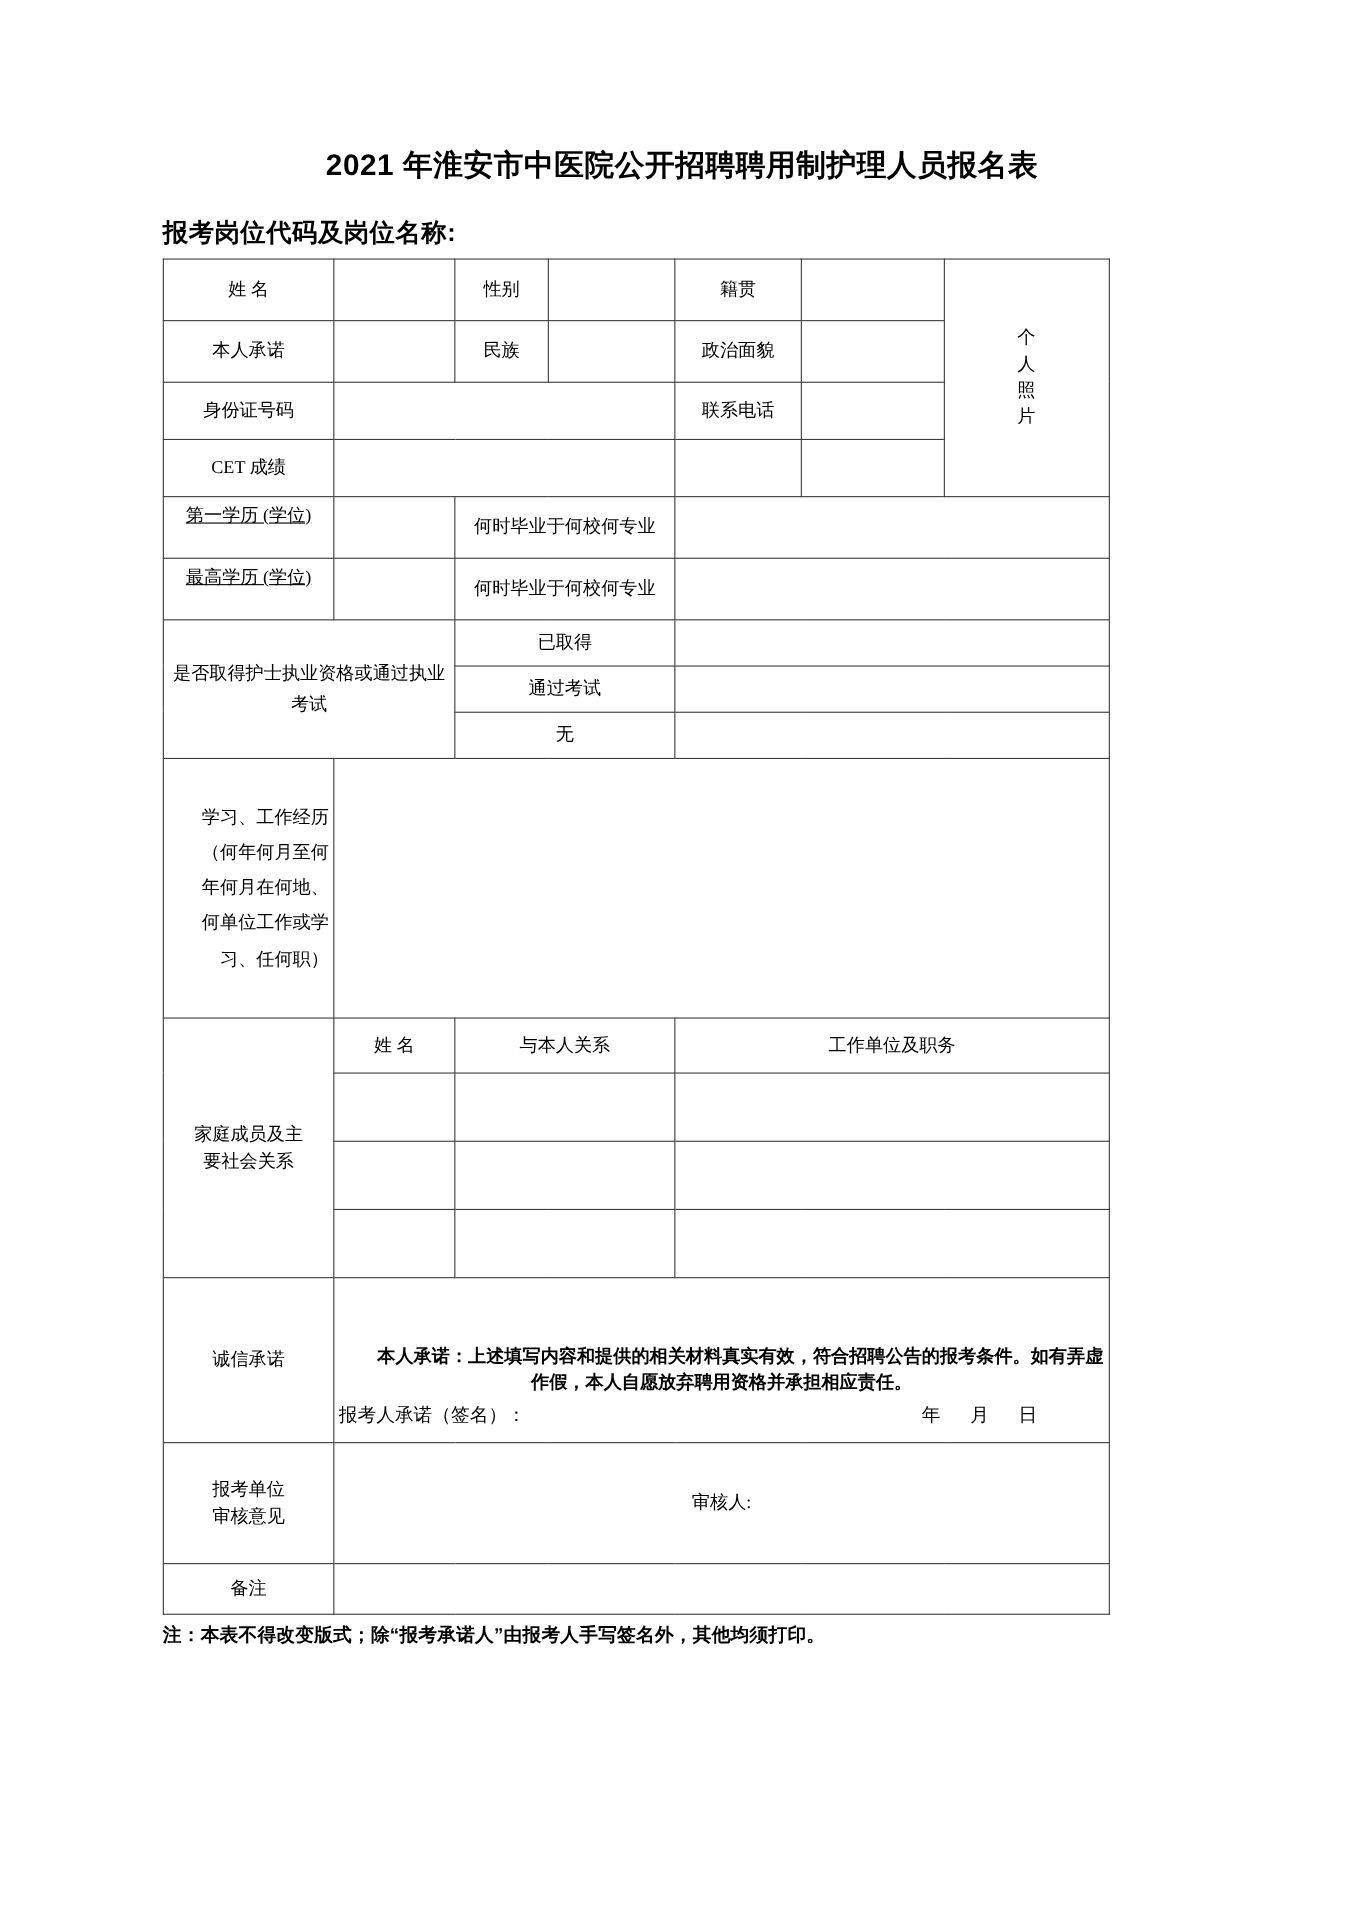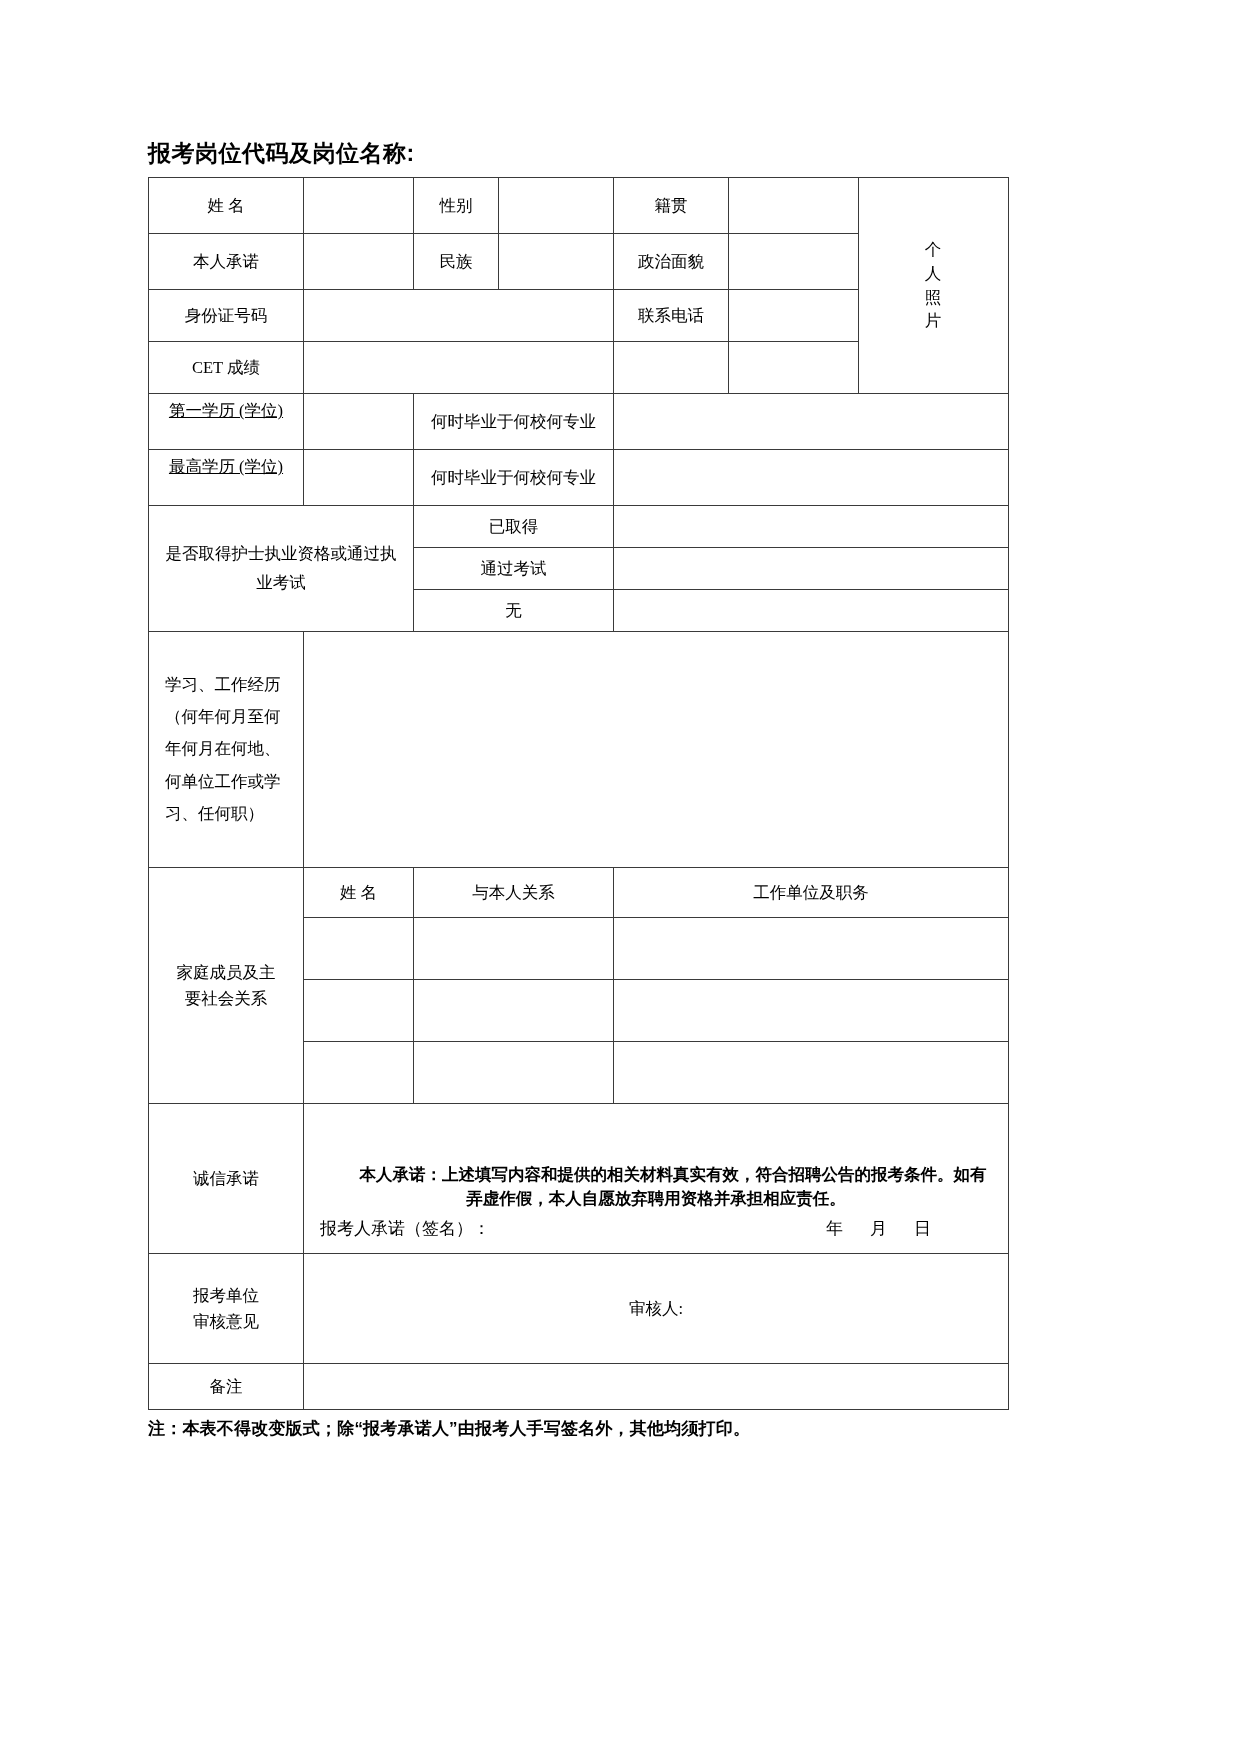--- a/index.html
+++ b/index.html
@@ -37,21 +37,21 @@
     letter-spacing: 0.5px;
     font-family: "Liberation Sans", "DejaVu Sans", sans-serif;
   }
   table.form {
     width: 860px;
     border-collapse: collapse;
     table-layout: fixed;
   }
   table.form td {
     border: 1.2px solid #3a3a3a;
-    padding: 2px 16px;
+    padding: 2px 4px;
     font-size: 16.5px;
     text-align: center;
     vertical-align: middle;
     line-height: 1.45;
     font-family: "Liberation Serif", "DejaVu Serif", serif;
     word-break: break-all;
   }
   .lbl { white-space: nowrap; }
   .clipcell {
     height: 56px;
@@ -70,21 +70,21 @@
   }
   .photo-cell {
     font-size: 17px;
     line-height: 1.75;
     letter-spacing: 1px;
   }
   .photo-cell span { display: block; }
   .vlabel-block {
     line-height: 1.95;
     font-size: 16.5px;
-    text-align: left;
+    text-align: right;
   }
   .vlabel-block span { display: block; white-space: nowrap; }
   .pledge-cell {
     text-align: left;
     padding: 8px 10px 10px 10px;
     font-size: 17px;
     line-height: 1.62;
     font-weight: bold;
     font-family: "Liberation Sans", "DejaVu Sans", sans-serif;
   }
@@ -118,20 +118,21 @@
     margin-top: 7px;
     letter-spacing: 0.2px;
     font-family: "Liberation Sans", "DejaVu Sans", sans-serif;
   }
 </style>
 </head>
 <body>
 
 <div class="page">
 
+  <div class="doc-title">2021 年淮安市中医院公开招聘聘用制护理人员报名表</div>
 
   <div class="subtitle">报考岗位代码及岗位名称:</div>
 
   <table class="form">
     <colgroup>
       <col style="width:155px">
       <col style="width:110px">
       <col style="width:85px">
       <col style="width:115px">
       <col style="width:115px">

